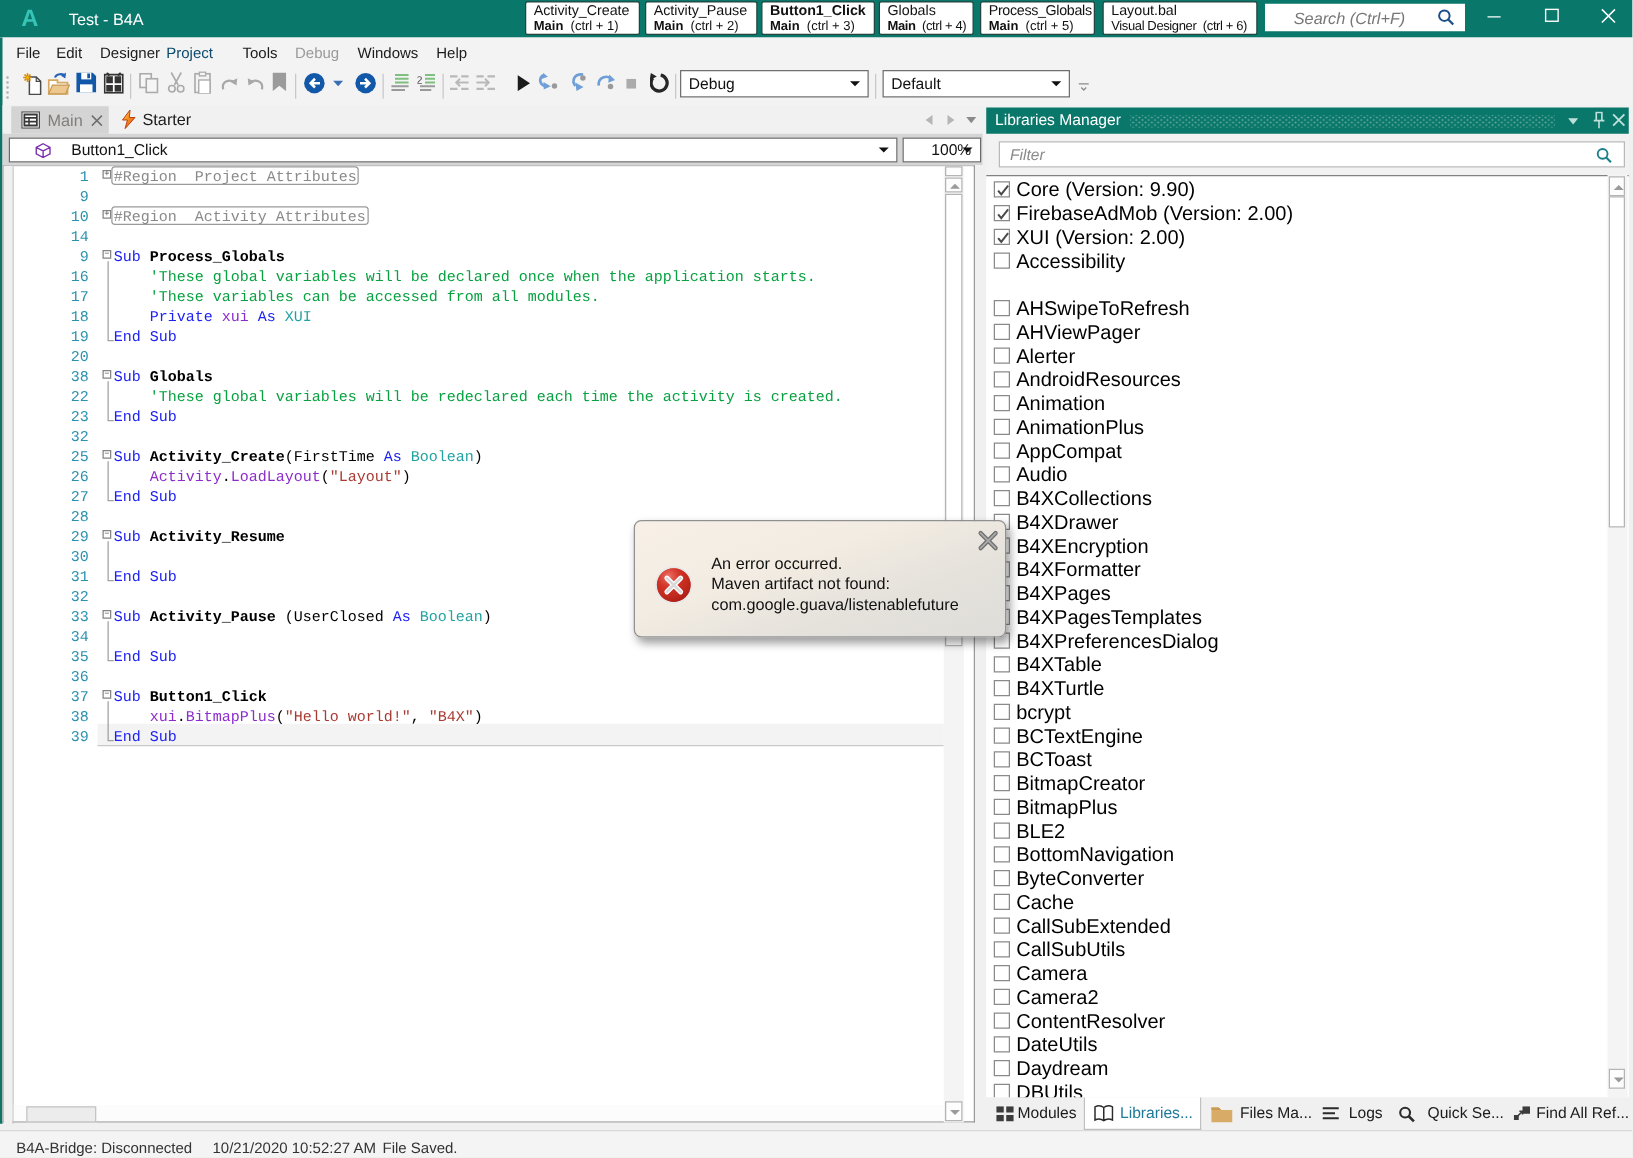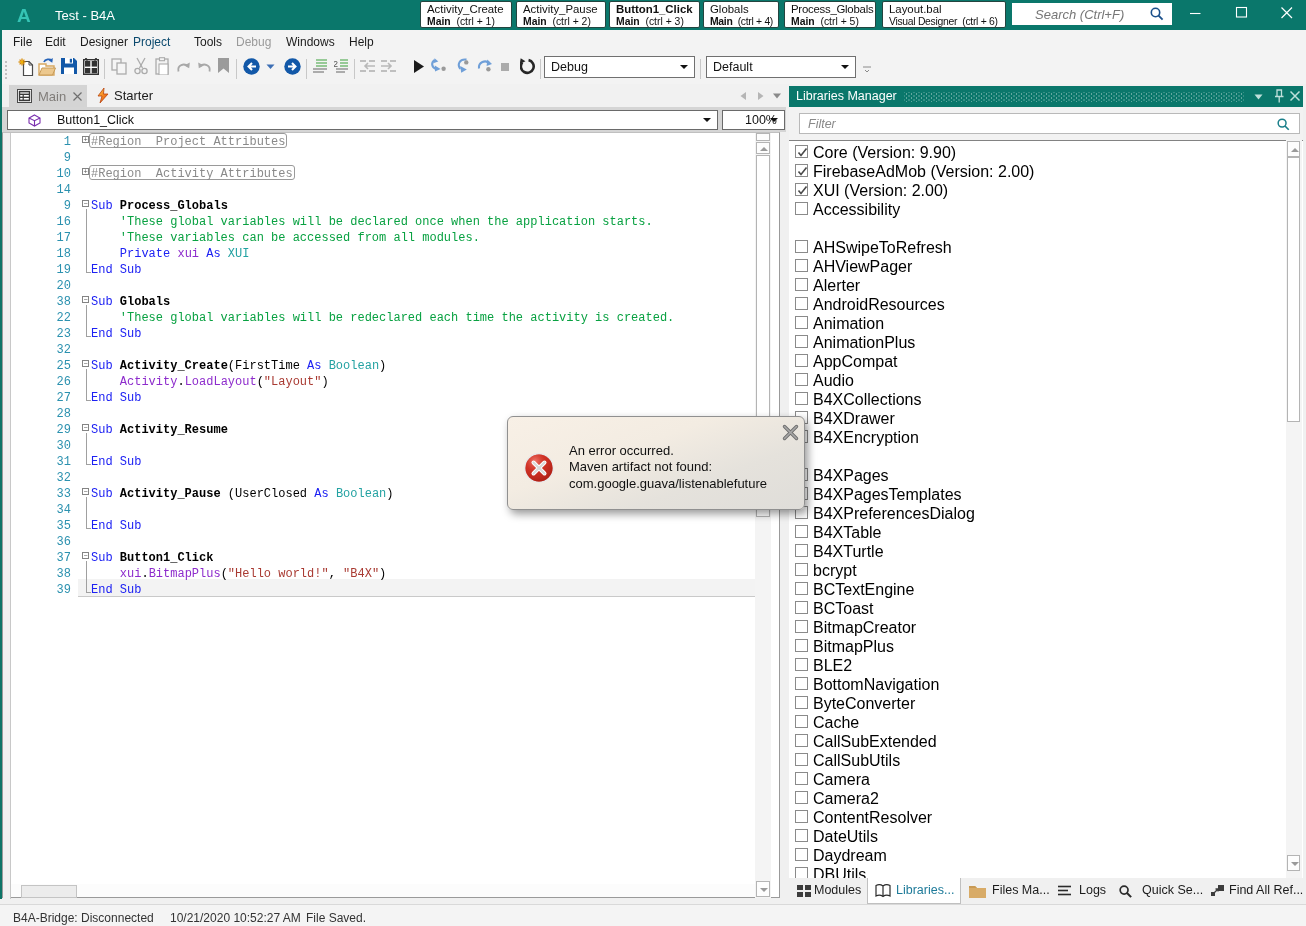--- a/index.html
+++ b/index.html
@@ -493,20 +493,24 @@
         <span class="lbl">B4XCollections</span>
       </div>
 <div class="librow" style="top:267px">
         <span class="cb"></span>
         <span class="lbl">B4XDrawer</span>
       </div>
 <div class="librow" style="top:286px">
         <span class="cb"></span>
         <span class="lbl">B4XEncryption</span>
       </div>
+<div class="librow" style="top:305px">
+        <span class="cb"></span>
+        <span class="lbl">B4XFormatter</span>
+      </div>
 <div class="librow" style="top:324px">
         <span class="cb"></span>
         <span class="lbl">B4XPages</span>
       </div>
 <div class="librow" style="top:343px">
         <span class="cb"></span>
         <span class="lbl">B4XPagesTemplates</span>
       </div>
 <div class="librow" style="top:362px">
         <span class="cb"></span>

